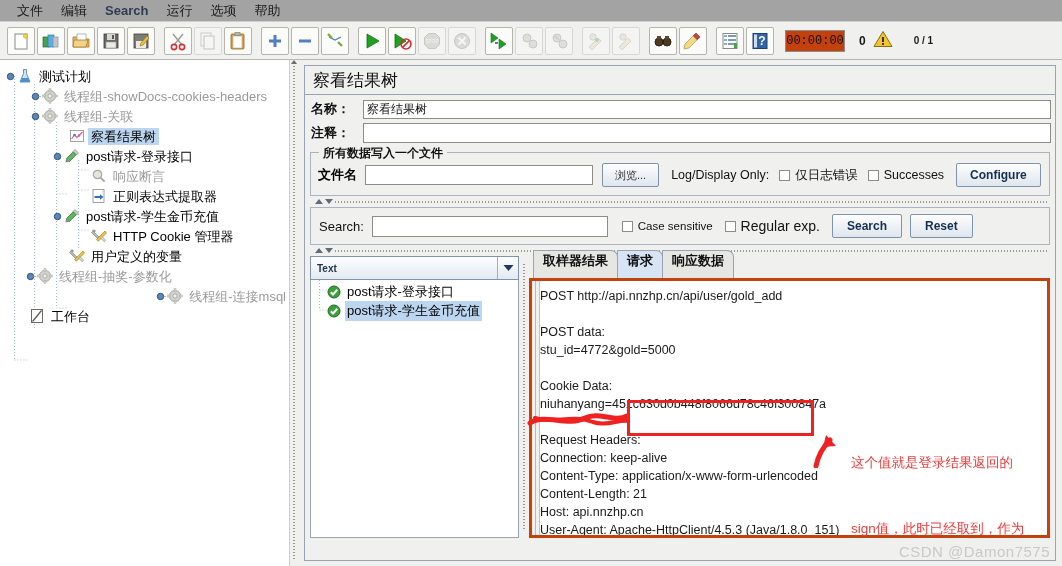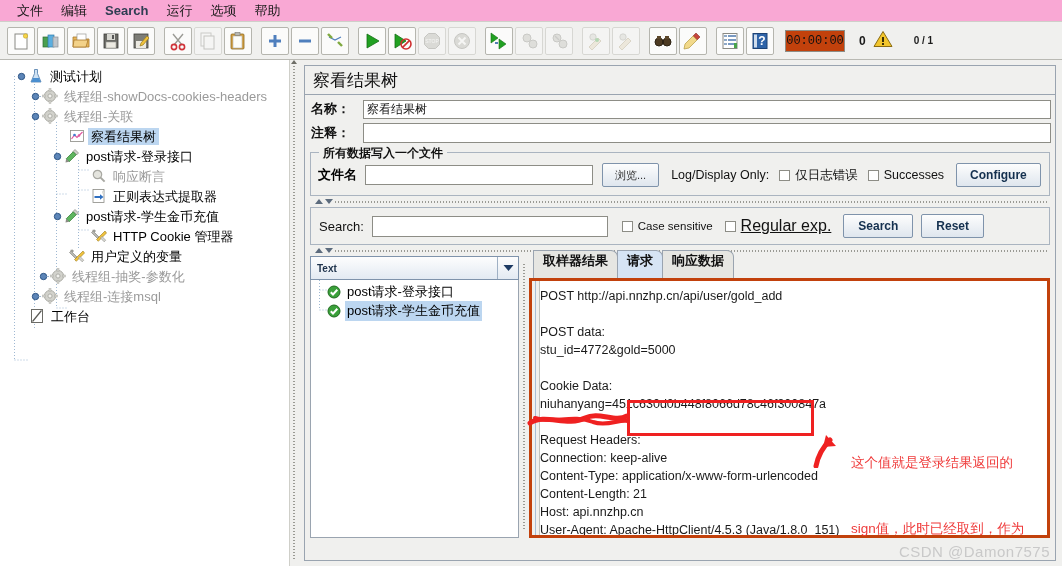--- a/index.html
+++ b/index.html
@@ -8,21 +8,21 @@
     background:#f0f0ee;
     font-family:"Liberation Sans","DejaVu Sans",sans-serif;
     font-size:12px;color:#000;
     -webkit-font-smoothing:none;
   }
   .app{position:relative;width:1062px;height:566px;}
 
   
   .menubar{
     position:absolute;left:0;top:0;width:1062px;height:22px;
-    background:#f9a8d4;border-bottom:1px solid #cfcfc9;
+    background:#a3a3a3;border-bottom:1px solid #cfcfc9;
     display:flex;align-items:center;padding-left:8px;box-sizing:border-box;
   }
   .menuitem{font-size:13px;padding:2px 9px;color:#1b1b1b;cursor:default;white-space:nowrap;}
   .menuitem.en{color:#2f3d52;font-weight:bold;}
 
   
   .toolbar{
     position:absolute;left:0;top:22px;width:1062px;height:38px;
     background:#f0f0ee;border-bottom:1px solid #b9b9b3;
     display:flex;align-items:center;box-sizing:border-box;padding-left:6px;
@@ -435,21 +435,21 @@
         <path d="M56.5 248 H 68" stroke="#9fb8d2" stroke-width="1" fill="none" stroke-dasharray="1 2"></path>
 
         <path d="M78.5 100 V 190" stroke="#9fb8d2" stroke-width="1" fill="none" stroke-dasharray="1 2"></path>
         <path d="M78.5 110 H 90" stroke="#9fb8d2" stroke-width="1" fill="none" stroke-dasharray="1 2"></path>
         <path d="M78.5 130 H 90" stroke="#9fb8d2" stroke-width="1" fill="none" stroke-dasharray="1 2"></path>
         <path d="M78.5 170 H 90" stroke="#9fb8d2" stroke-width="1" fill="none" stroke-dasharray="1 2"></path>
       </svg>
 
       <div class="tree">
 
-        <div class="trow" style="padding-left:16px;">
+        <div class="trow" style="padding-left:5px;">
           <span class="handle">
             <svg width="11" height="11">
                 <circle cx="5.5" cy="5.5" r="3.2" fill="#5c85b8" stroke="#2f5686"></circle>
               </svg>
           </span>
           <span class="tico">
             <svg width="16" height="16" viewBox="0 0 16 16">
               <path d="M6.5 1.5h3v4l3.5 8.5H3L6.5 5.5z" fill="#cfe2f3" stroke="#4a78a8" stroke-width=".8"></path>
               <path d="M5 10h6l1.8 4H3.2z" fill="#4a8fd0"></path>
             </svg>
@@ -583,21 +583,21 @@
             <svg width="16" height="16" viewBox="0 0 16 16">
               <path d="M2 3l6 6-1.5 1.5-6-6z" fill="#b8b8b2" stroke="#7d7d77" stroke-width=".6"></path>
               <path d="M1 2l2.5-.5L5 3 3.5 4.5z" fill="#9a9a94"></path>
               <path d="M14 3l-8.5 8.5 1.8 1.8L15.5 5z" fill="#f0c23c" stroke="#9a7b1c" stroke-width=".6"></path>
               <path d="M13.2 13.8L9.5 10l1.5-1.5 3.7 3.7z" fill="#d8d8d2" stroke="#8a8a84" stroke-width=".6"></path>
             </svg>
           </span>
           <span class="tlabel">用户定义的变量</span>
         </div>
 
-        <div class="trow" style="padding-left:38px;">
+        <div class="trow" style="padding-left:25px;">
           <span class="handle">
             <svg width="11" height="11">
                 <circle cx="5.5" cy="5.5" r="3.2" fill="#5c85b8" stroke="#2f5686"></circle>
                 <path d="M8.7 5.5h2.3" stroke="#9fb8d2"></path>
               </svg>
           </span>
           <span class="tico">
             <svg width="16" height="16" viewBox="0 0 16 16">
               <circle cx="8" cy="8" r="5.6" fill="#d2d2cc" stroke="#aeaea8"></circle>
               <circle cx="8" cy="8" r="2.1" fill="#f2f2ee" stroke="#aeaea8"></circle>
@@ -605,21 +605,21 @@
                 <rect x="7" y="0.6" width="2" height="3"></rect>
                   <rect x="7" y="12.4" width="2" height="3"></rect>
                 <rect x="0.6" y="7" width="3" height="2"></rect>
                   <rect x="12.4" y="7" width="3" height="2"></rect>
               </g>
             </svg>
           </span>
           <span class="tlabel grey">线程组-抽奖-参数化</span>
         </div>
 
-        <div class="trow" style="padding-left:30px;">
+        <div class="trow" style="padding-left:30px;justify-content:flex-end;">
           <span class="handle">
             <svg width="11" height="11">
                 <circle cx="5.5" cy="5.5" r="3.2" fill="#5c85b8" stroke="#2f5686"></circle>
                 <path d="M8.7 5.5h2.3" stroke="#9fb8d2"></path>
               </svg>
           </span>
           <span class="tico">
             <svg width="16" height="16" viewBox="0 0 16 16">
               <circle cx="8" cy="8" r="5.6" fill="#d2d2cc" stroke="#aeaea8"></circle>
               <circle cx="8" cy="8" r="2.1" fill="#f2f2ee" stroke="#aeaea8"></circle>
@@ -694,21 +694,21 @@
 
         <div class="searchbar">
           <div class="search-lab">Search:</div>
           <div class="search-inp"></div>
           <label class="chkwrap" style="margin-left:14px;text-align:right;">
             <span class="chk"></span>
             <span class="lab" style="font-size:11.5px;">Case sensitive</span>
           </label>
           <label class="chkwrap" style="margin-left:12px;">
             <span class="chk"></span>
-            <span class="lab" style="font-size:16px;text-decoration:underline;">Regular exp.</span>
+            <span class="lab" style="font-size:14px;">Regular exp.</span>
           </label>
           <div class="btn" style="margin-left:12px;padding:4px 14px;">Search</div>
           <div class="btn" style="margin-left:8px;padding:4px 14px;">Reset</div>
         </div>
 
         <div class="divider">
           <div class="arru"></div>
           <div class="arrd"></div>
           <div class="dots"></div>
         </div>

